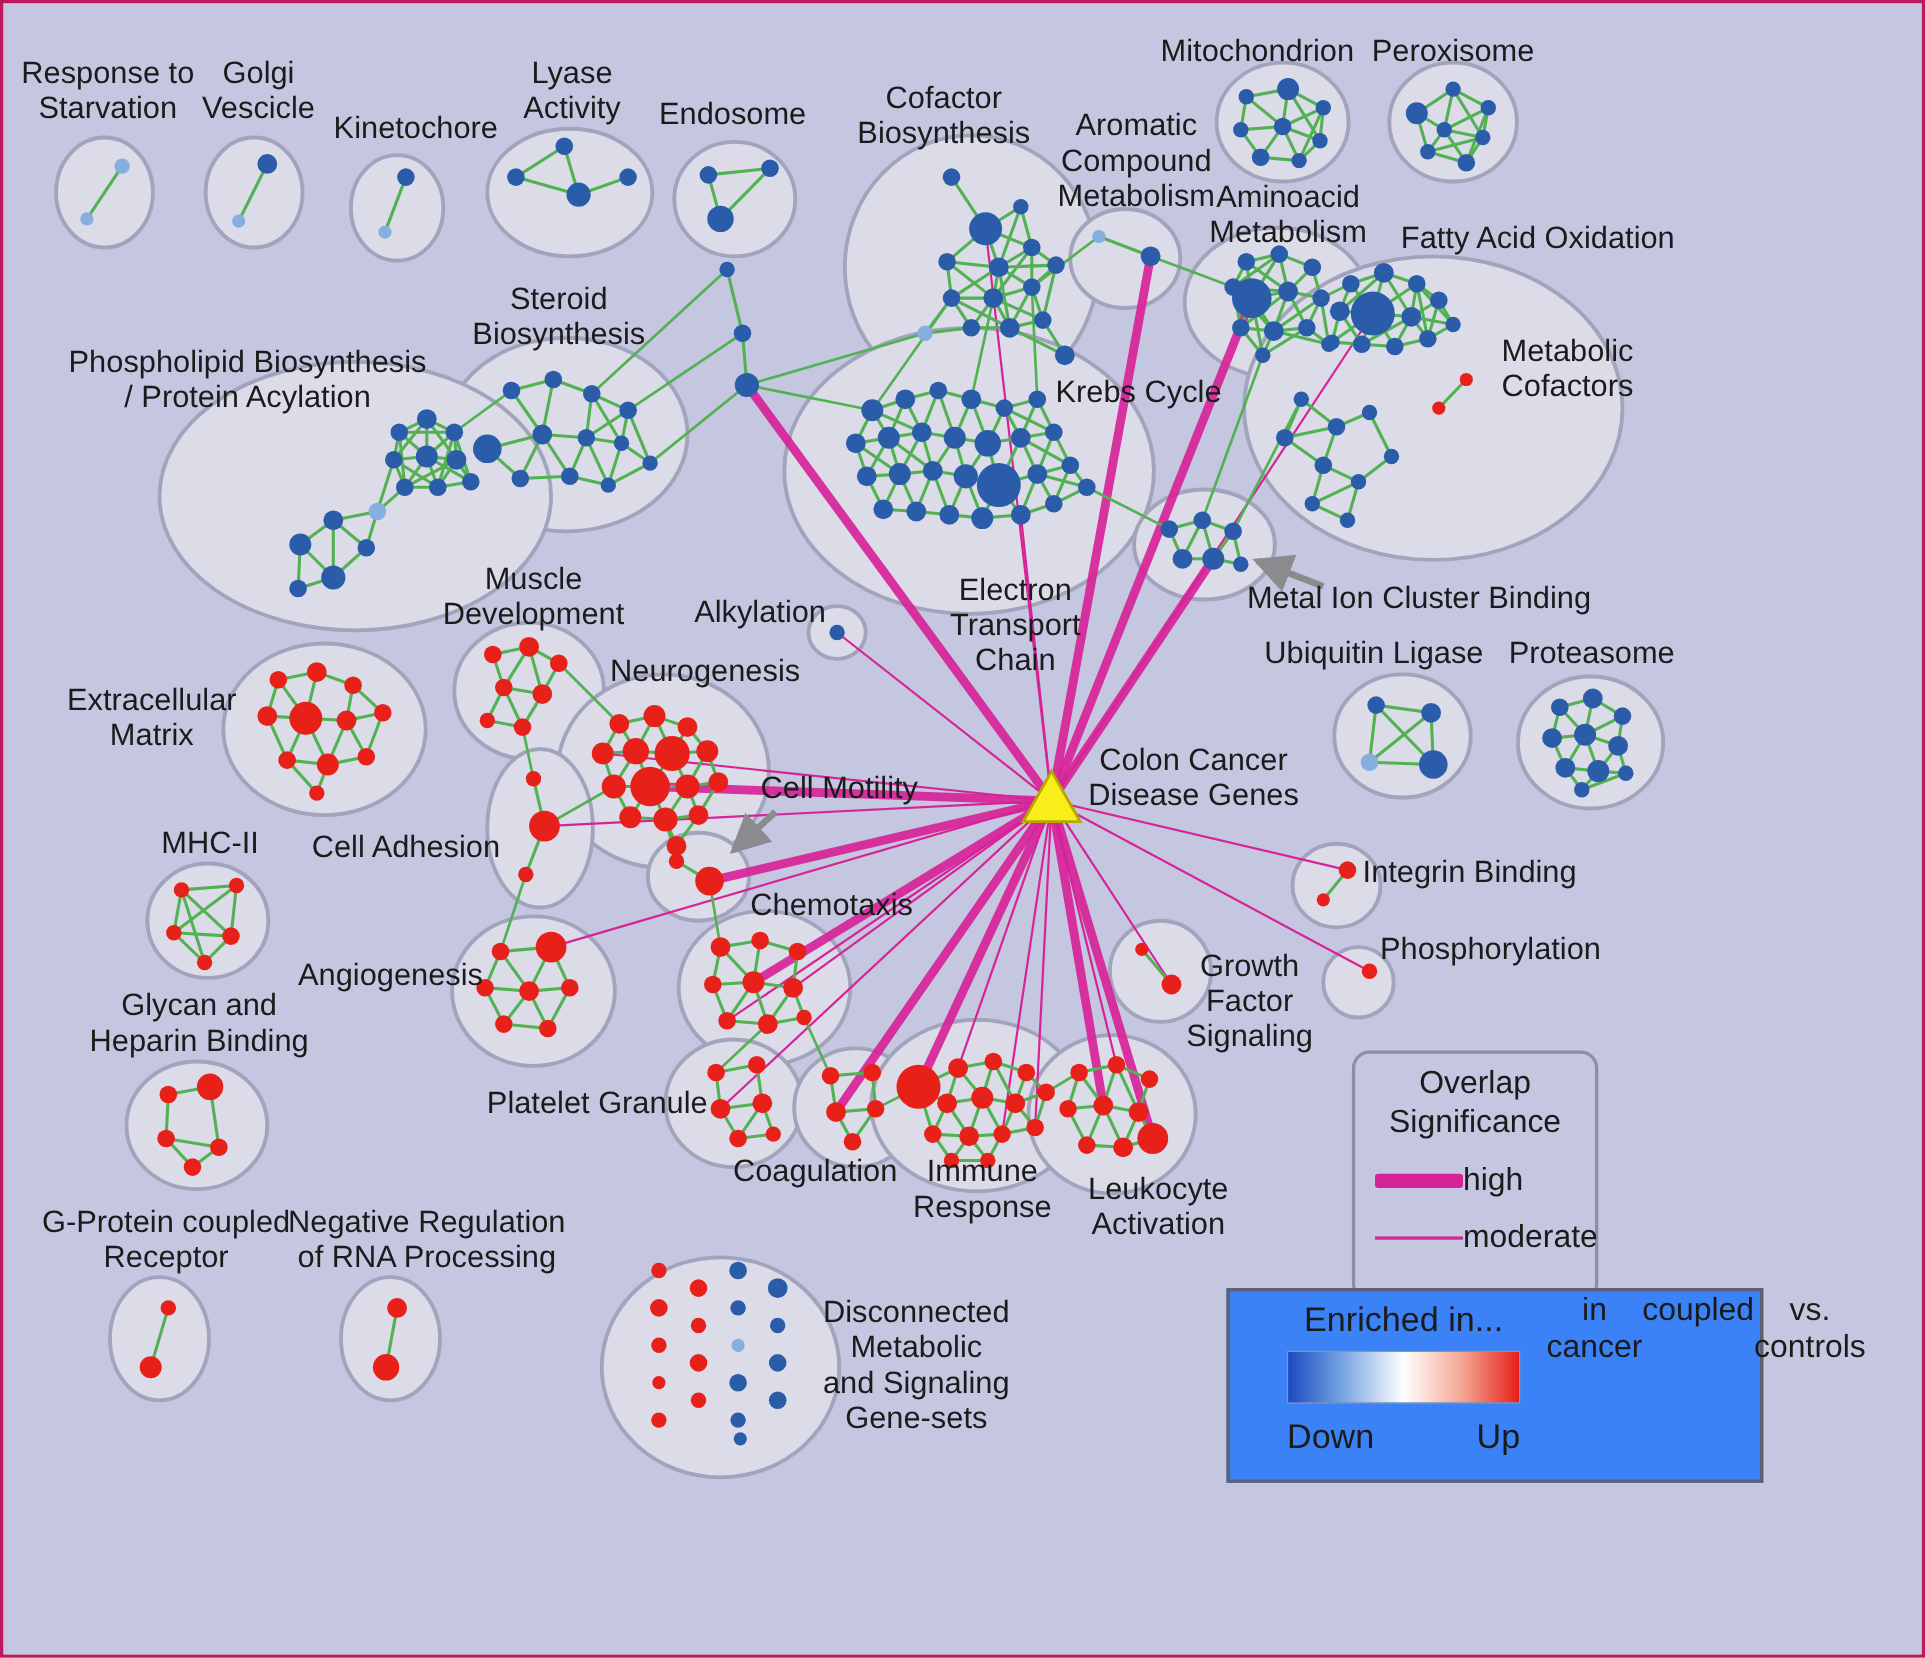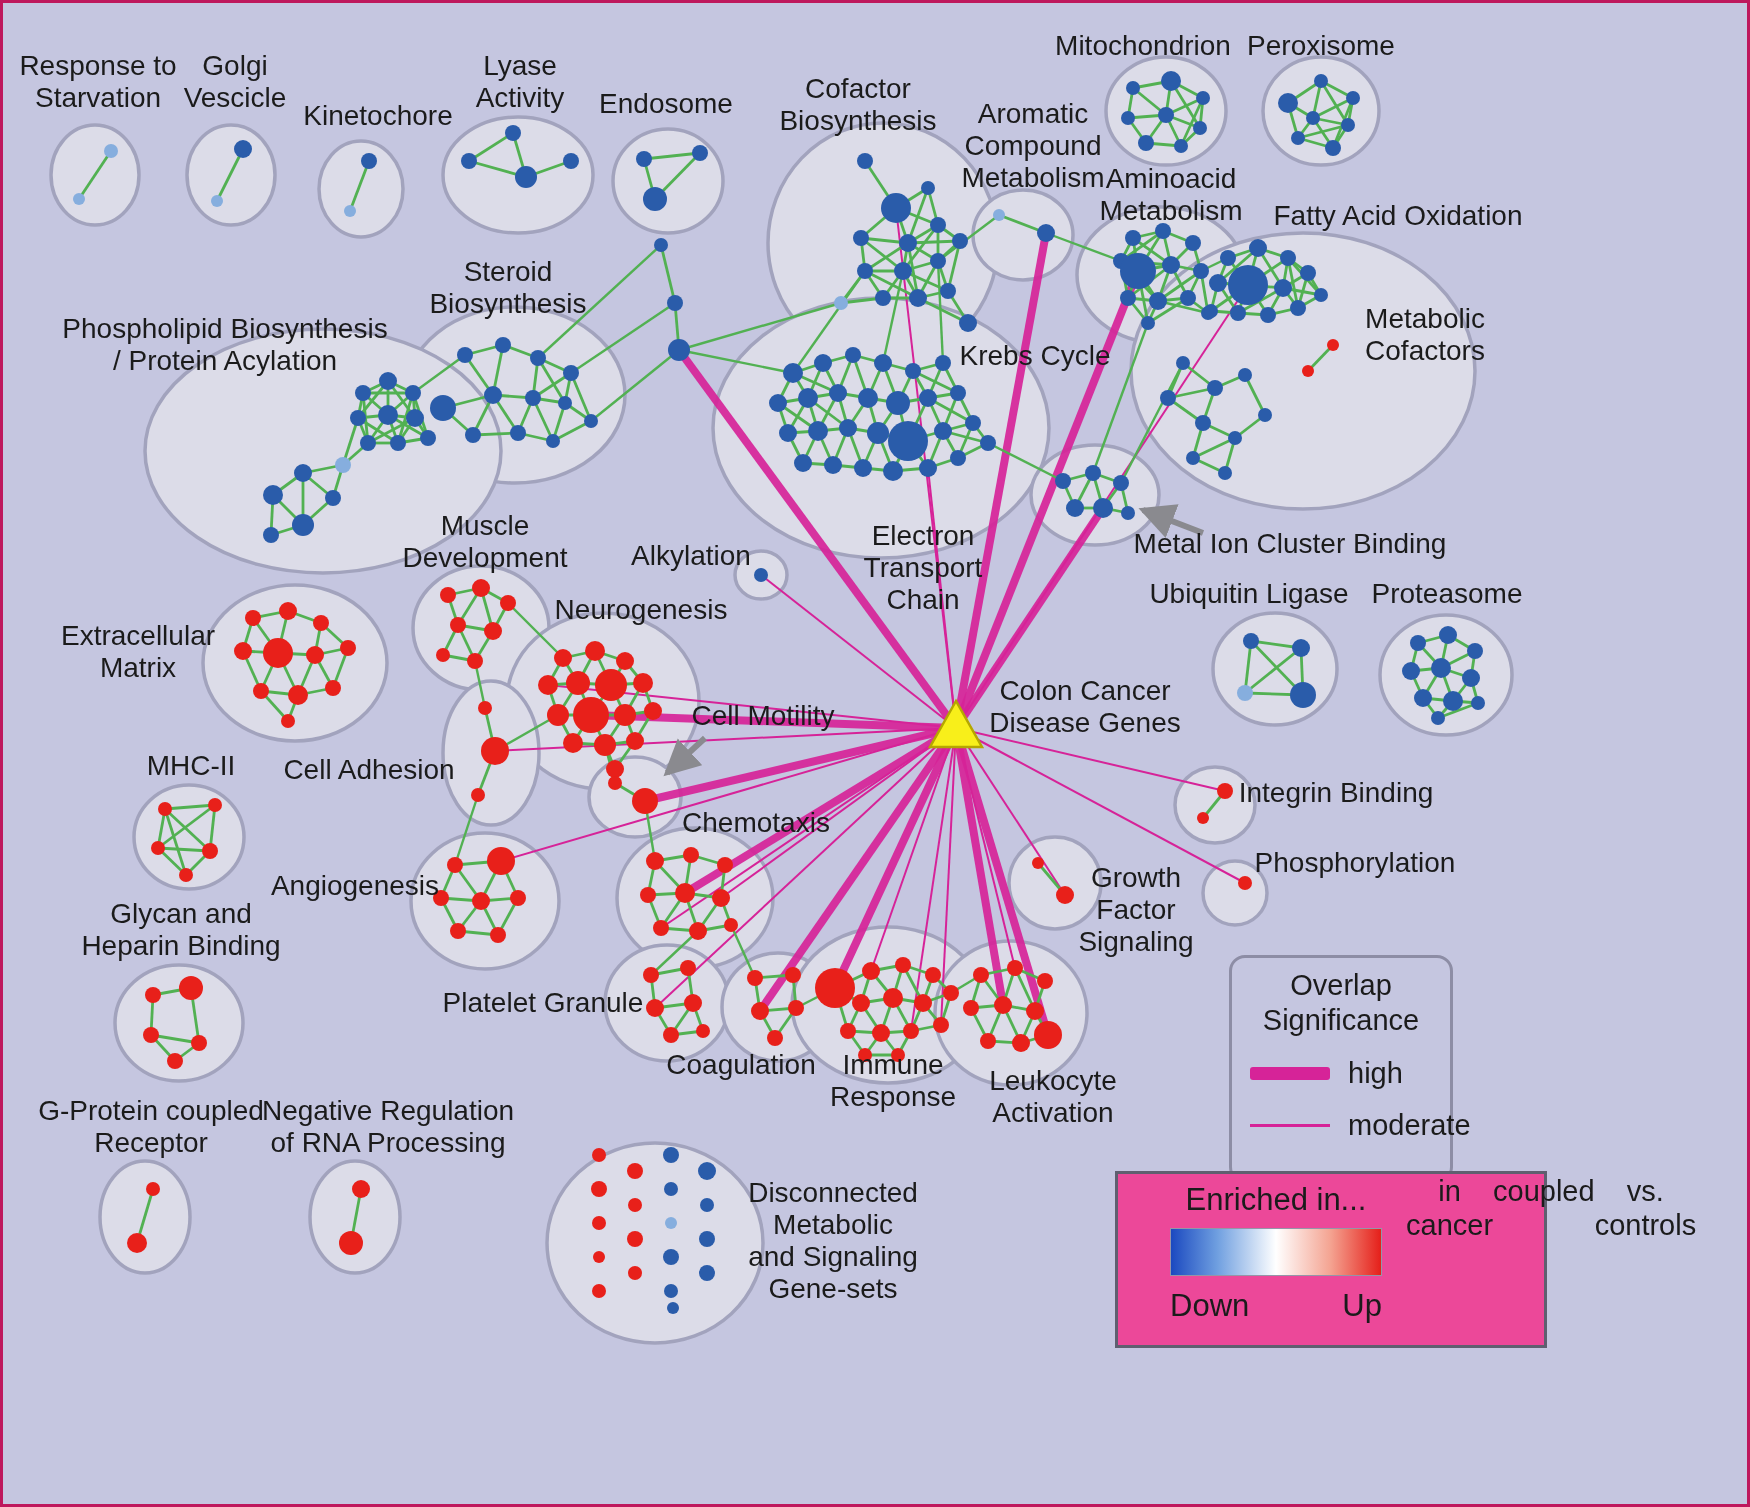--- a/index.html
+++ b/index.html
@@ -6,26 +6,26 @@
   body{font-family:"Liberation Sans",sans-serif;}
   .stage{position:relative;width:1750px;height:1507px;background:#c5c6e0;
          border:3px solid #be185d;box-sizing:border-box;overflow:hidden;}
   svg{position:absolute;left:0;top:0;}
   svg text{font-family:"Liberation Sans",sans-serif;}
   
   .legend-overlap{position:absolute;left:1226px;top:952px;width:224px;height:228px;
     border:3.5px solid #8d8da5;border-radius:16px;box-sizing:border-box;
     padding-top:10px;color:#1b1b1b;}
   .lg-title{text-align:center;font-size:29px;line-height:35px;}
-  .lg-row{display:flex;align-items:center;gap:18px;margin:19px 0 0 18px;font-size:29px;}
+  .lg-row{display:flex;align-items:center;margin:19px 0 0 18px;font-size:29px;}
   .line-high{width:80px;height:13px;background:#d62398;border-radius:3px;flex:0 0 auto;}
   .line-mod{width:80px;height:3px;background:#d62398;flex:0 0 auto;}
   
-  .legend-enriched{position:absolute;left:1112px;top:1168px;width:432px;height:177px;
-    border:3.5px solid #5f5f70;background:#ec4899;box-sizing:border-box;color:#1b1b1b;}
+  .legend-enriched{position:absolute;left:1112px;top:1168px;width:488px;height:177px;
+    border:3.5px solid #5f5f70;background:#3b82f6;box-sizing:border-box;color:#1b1b1b;}
   .en-title{font-size:31px;margin:8px 0 10px;text-align:center;}
   .en-body{display:flex;}
   .en-left{margin-left:52px;width:212px;text-align:center;}
   .grad-bar{height:48px;width:212px;border:1px solid #9595a8;box-sizing:border-box;
     background:linear-gradient(90deg,#1b49c0 0%,#6f9fe0 22%,#ffffff 50%,#f4a391 76%,#e51f1a 100%);}
   .en-ends{display:flex;justify-content:space-between;font-size:31px;margin-top:12px;}
   .en-note{font-size:29px;line-height:34px;display:flex;
     justify-content:center;margin-left:24px;text-align:center;}
 </style>
 </head>

